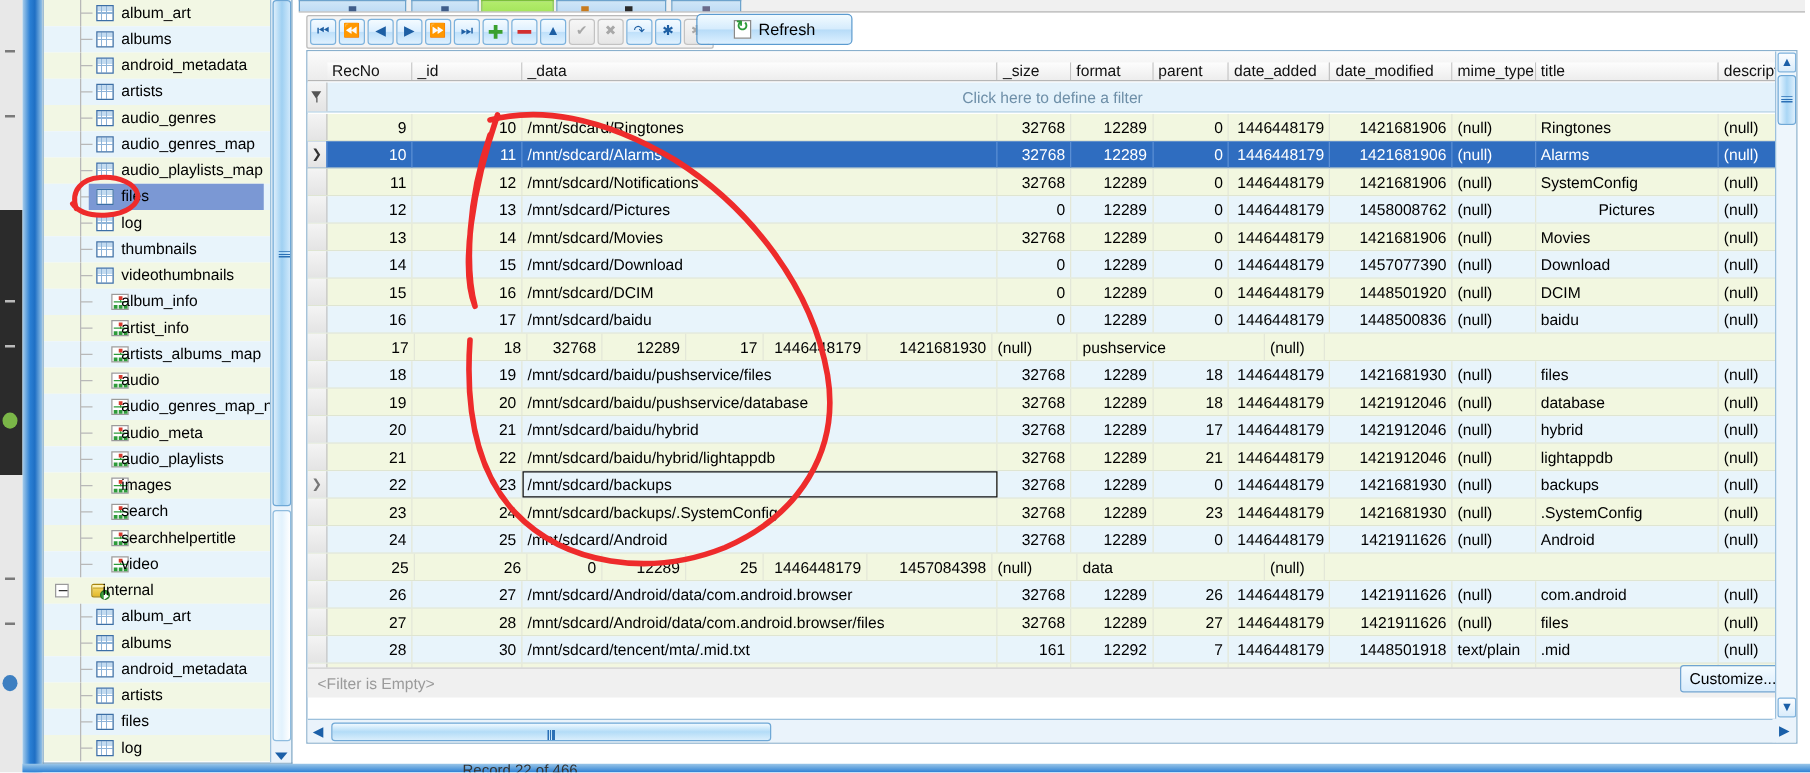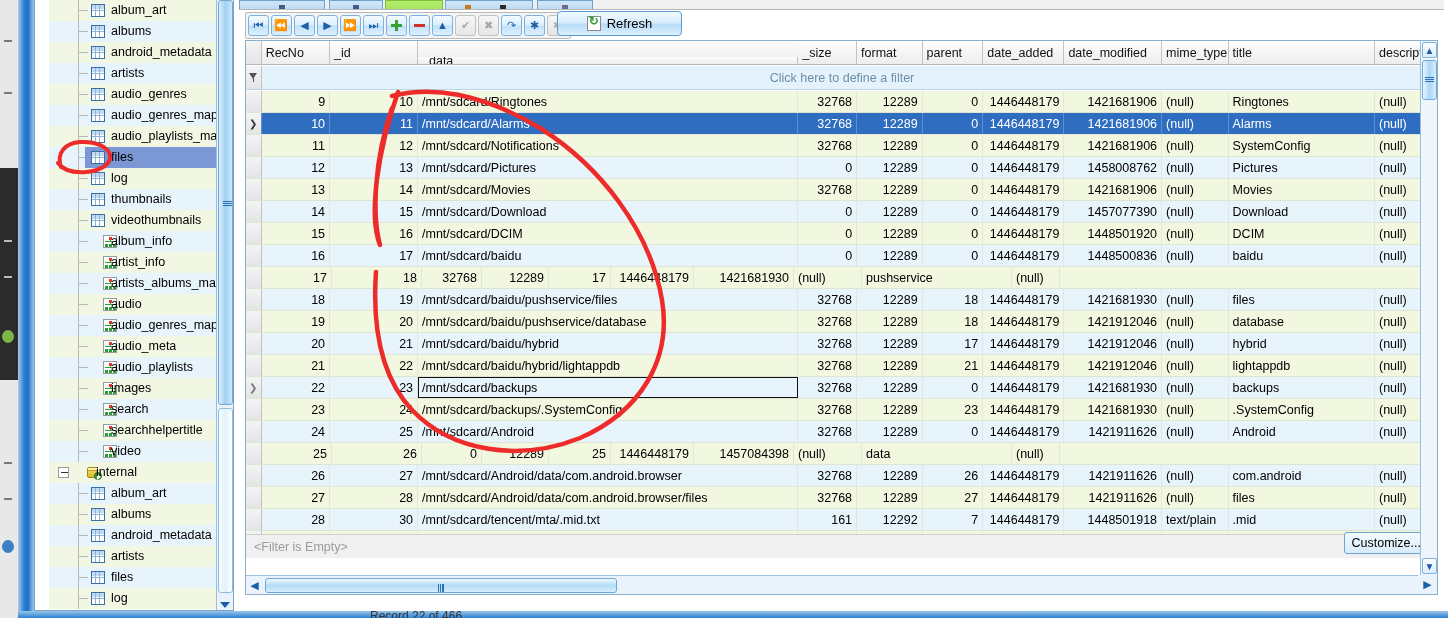--- a/index.html
+++ b/index.html
@@ -46,21 +46,21 @@
   
   .tree-panel {
     position: absolute; left: 34px; top: 0; width: 200px; height: 611px;
     background: #ffffff;
     border: 1px solid #7ba4c4; border-top: none;
     overflow: hidden;
   }
   .tree-inner { position: absolute; left: 0; top: 0; width: 182px; height: 611px; }
   .tree-row {
     position: relative; height: 21px; line-height: 21px;
-    white-space: nowrap; padding-left: 12px; margin-left: 14px;
+    white-space: nowrap; padding-left: 12px;
   }
   .tree-row.alt-a { background: #f2f7e4; }
   .tree-row.alt-b { background: #e8f4fb; }
   .tree-indent-guide {
     position: absolute; left: 29px; top: 0; width: 1px; height: 100%;
     background: #b8b8b8;
   }
   .tree-elbow {
     position: absolute; left: 29px; top: 10px; width: 10px; height: 1px;
     background: #b8b8b8;
@@ -239,20 +239,21 @@
   .grid-wrap {
     position: absolute; left: 6px; top: 40px; width: 1193px; height: 555px;
     border: 1px solid #8ab0cd; background: #fff;
     overflow: hidden;
   }
   .grid-head {
     position: absolute; left: 0; top: 0; height: 24px; width: 1176px;
     background: linear-gradient(to bottom,#fbfbfb,#ececec);
     border-bottom: 1px solid #b6b6b6;
     display: flex;
+    align-items: flex-end;
   }
   .hcell {
     border-right: 1px solid #c2c2c2;
     display: flex; align-items: center;
     padding: 0 4px; font-size: 12.5px; color: #111;
     background: linear-gradient(to bottom,#fdfdfd,#ededed);
     overflow: hidden; white-space: nowrap;
     cursor: pointer;
   }
   .hcell.ind { width: 16px; padding: 0; background: linear-gradient(to bottom,#f4f4f4,#e4e4e4); }
@@ -812,21 +813,21 @@
             <div class="gcell ind"></div>
             <div class="gcell num" style="width: 70px;">12</div>
             <div class="gcell num" style="width: 90px;">13</div>
             <div class="gcell" style="width: 390px;">/mnt/sdcard/Pictures</div>
             <div class="gcell num" style="width: 60px;">0</div>
             <div class="gcell num" style="width: 67px;">12289</div>
             <div class="gcell num" style="width: 62px;">0</div>
             <div class="gcell num" style="width: 83px;">1446448179</div>
             <div class="gcell num" style="width: 100px;">1458008762</div>
             <div class="gcell" style="width: 68px;">(null)</div>
-            <div class="gcell" style="width: 150px;">Pictures</div>
+            <div class="gcell" style="width: 150px; text-align: center;">Pictures</div>
             <div class="gcell" style="width: 48px;">(null)</div>
           </div>
           <div class="grow a">
             <div class="gcell ind"></div>
             <div class="gcell num" style="width: 70px;">13</div>
             <div class="gcell num" style="width: 90px;">14</div>
             <div class="gcell" style="width: 390px;">/mnt/sdcard/Movies</div>
             <div class="gcell num" style="width: 60px;">32768</div>
             <div class="gcell num" style="width: 67px;">12289</div>
             <div class="gcell num" style="width: 62px;">0</div>

